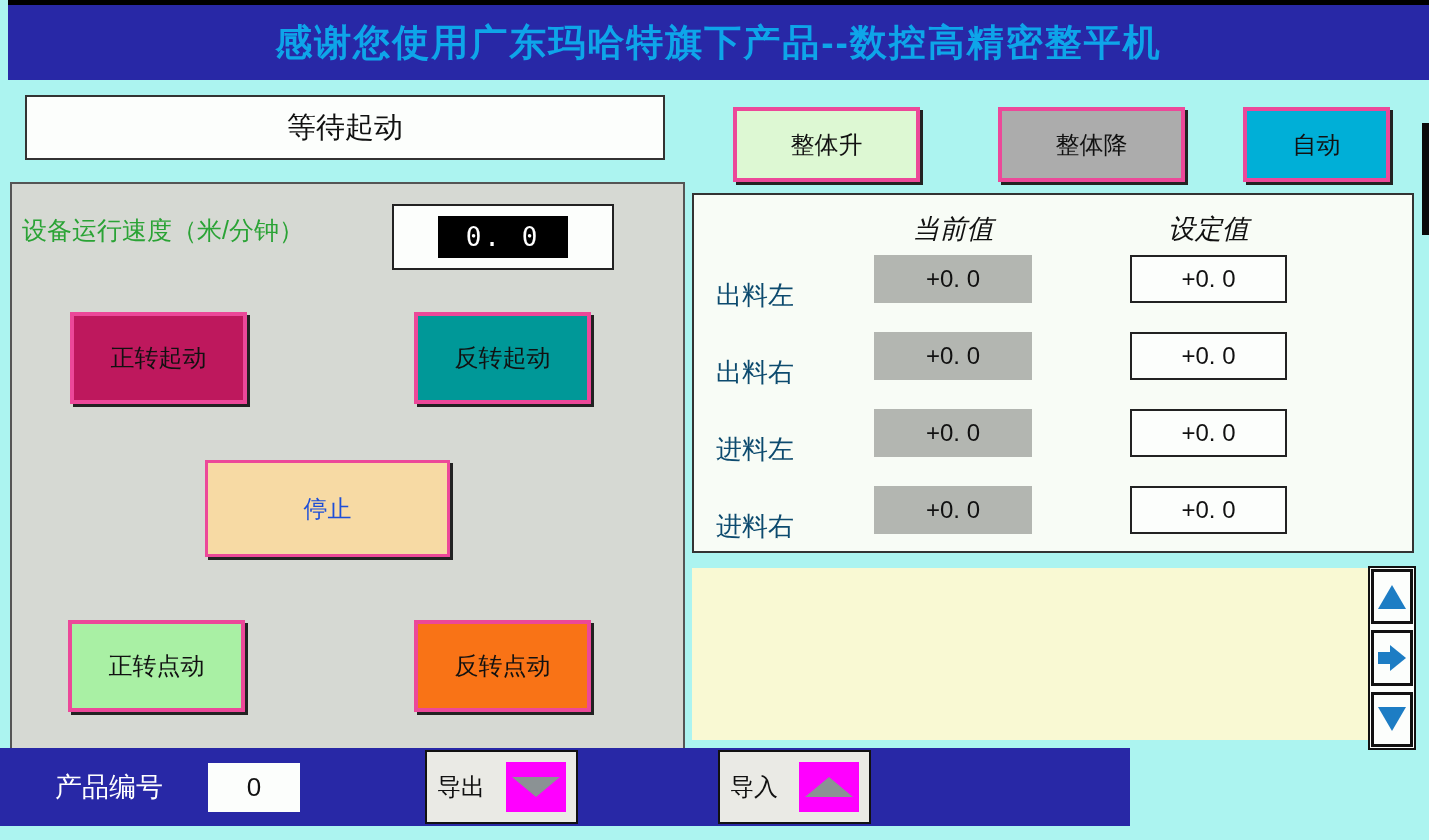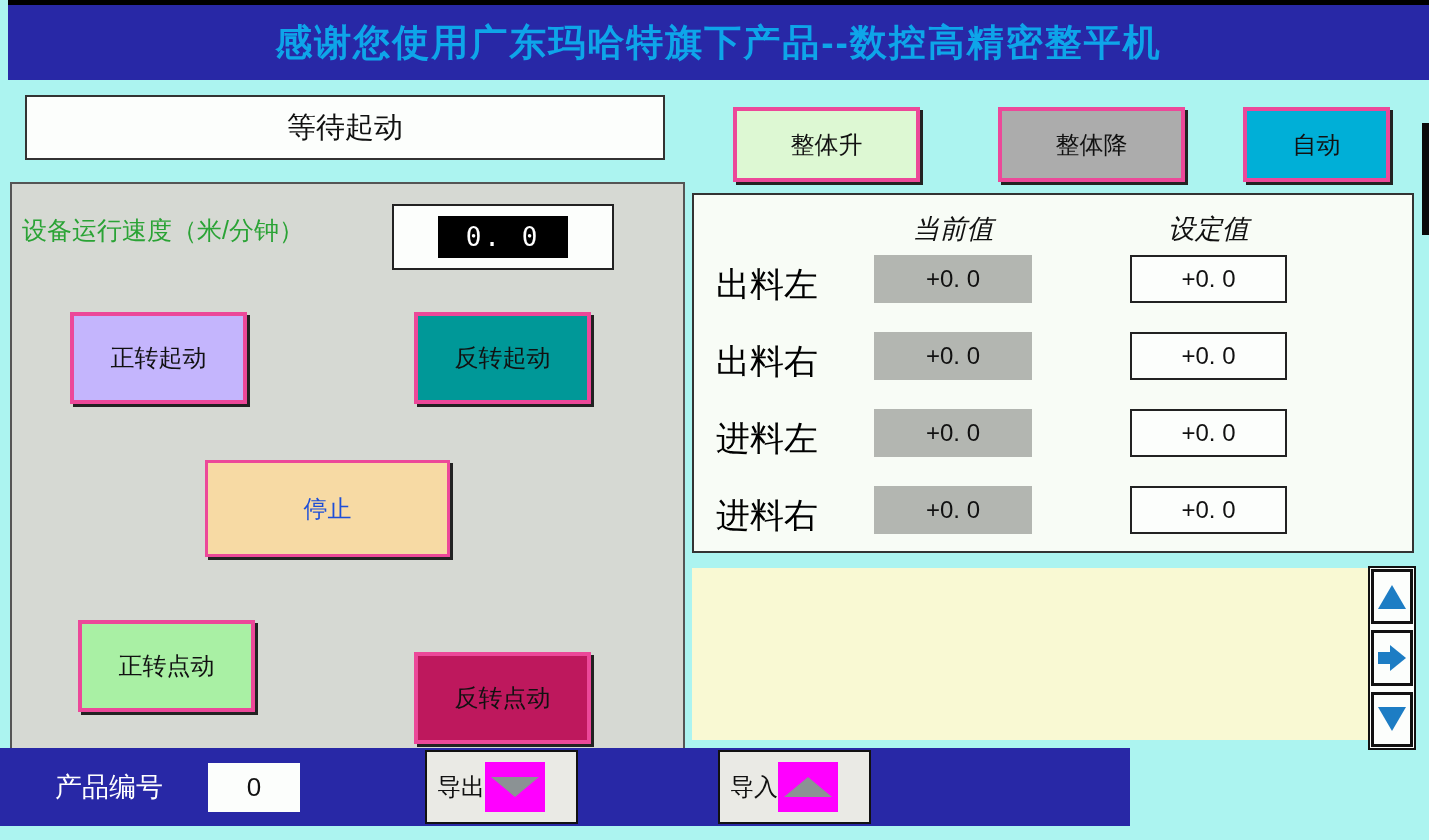--- a/index.html
+++ b/index.html
@@ -26,34 +26,34 @@
   .btn-auto  { left:1243px; top:107px; width:147px; height:75px; background:#00AFD7; }
 
   
   .left-panel { position:absolute; left:10px; top:182px; width:675px; height:636px;
     background:#D6D9D3; border:2px solid #555;text-align:right; }
   .speed-label { position:absolute; left:10px; top:30px; color:#2AA335; font-size:25px; }
   .speed-box { position:absolute; left:380px; top:20px; width:222px; height:66px;
     background:#FCFEFC; border:2px solid #222; display:flex; align-items:center; justify-content:center; }
   .speed-value { background:#000; color:#FFF; font-size:26px; padding:6px 28px; letter-spacing:3px;
     font-family:"DejaVu Sans Mono","Liberation Mono",monospace; }
-  .btn-fwd-start { left:58px;  top:128px; width:177px; height:92px; background:#c4b5fd; }
+  .btn-fwd-start { left:58px;  top:128px; width:177px; height:92px; background:#be185d; }
   .btn-rev-start { left:402px; top:128px; width:177px; height:92px; background:#009898; }
   .btn-stop      { left:193px; top:276px; width:245px; height:97px; background:#F7DAA4; color:#1d4ed8; border-width:3px; }
-  .btn-fwd-jog   { left:66px;  top:436px; width:177px; height:92px; background:#A9F0A4; }
-  .btn-rev-jog   { left:402px; top:436px; width:177px; height:92px; background:#be185d;margin-top:32px; }
+  .btn-fwd-jog   { left:56px;  top:436px; width:177px; height:92px; background:#A9F0A4; }
+  .btn-rev-jog   { left:402px; top:436px; width:177px; height:92px; background:#f97316; }
 
   
   .values-panel { position:absolute; left:692px; top:193px; width:722px; height:360px;
     background:#F8FCF6; border:2px solid #333; }
   .col-header { position:absolute; top:16px; font-size:27px; color:#111; text-align:center;font-style:italic; }
   .col-header.current { left:180px; width:158px; }
   .col-header.set     { left:436px; width:157px; }
   .v-row { position:absolute; left:0; width:100%; height:48px; }
-  .v-row .row-label { position:absolute; left:22px; top:5px; height:48px; line-height:48px; font-size:34px; color:#000000; }
+  .v-row .row-label { position:absolute; left:22px; top:16px; height:48px; line-height:48px; font-size:26px; color:#0c4a6e; }
   .v-row .cur-box { position:absolute; left:180px; top:0; width:158px; height:48px; background:#B3B6B1;
     display:flex; align-items:center; justify-content:center; font-size:24px; color:#111; }
   .v-row .set-box { position:absolute; left:436px; top:0; width:157px; height:48px; background:#FCFEFC;
     border:2px solid #222; display:flex; align-items:center; justify-content:center; font-size:24px; color:#111; }
 
   
   .message-area { position:absolute; left:692px; top:568px; width:676px; height:172px; background:#F9F9D3; }
 
   
   .scroll-col { position:absolute; left:1368px; top:566px; width:48px; height:184px;
@@ -64,21 +64,21 @@
   .arrow-right { display:flex; align-items:center; }
   .arrow-right .stem { width:12px; height:12px; background:#1D7DC4; }
   .arrow-right .head { width:0; height:0; border-top:13px solid transparent; border-bottom:13px solid transparent; border-left:16px solid #1D7DC4; }
 
   
   .bottom-bar { position:absolute; left:0; top:748px; width:1130px; height:78px; background:#2828A6; }
   .product-label { position:absolute; left:55px; top:0; height:78px; line-height:78px; color:#FFF; font-size:27px; }
   .product-box { position:absolute; left:208px; top:15px; width:92px; height:49px; background:#FCFEFC;
     display:flex; align-items:center; justify-content:center; font-size:26px; color:#111; }
   .io-btn { position:absolute; top:2px; width:153px; height:74px; background:#EAEAE5; border:2px solid #111;
-    display:flex; align-items:center; justify-content:flex-start; padding:0 10px; cursor:pointer; }
+    display:flex; align-items:center; justify-content:space-between; padding:0 10px; cursor:pointer; }
   .io-btn .io-label { font-size:24px; color:#111; }
   .io-icon-box { width:60px; height:50px; background:#FF00FF; display:flex; align-items:center; justify-content:center; }
   .io-tri-down { width:0; height:0; border-left:24px solid transparent; border-right:24px solid transparent; border-top:20px solid #8B9294; }
   .io-tri-up   { width:0; height:0; border-left:24px solid transparent; border-right:24px solid transparent; border-bottom:20px solid #8B9294; }
   .btn-export { left:425px; }
   .btn-import { left:718px; }
 
   .right-edge-strip { position:absolute; left:1422px; top:123px; width:7px; height:112px; background:#0A0A0A; }
 </style>
 </head>

